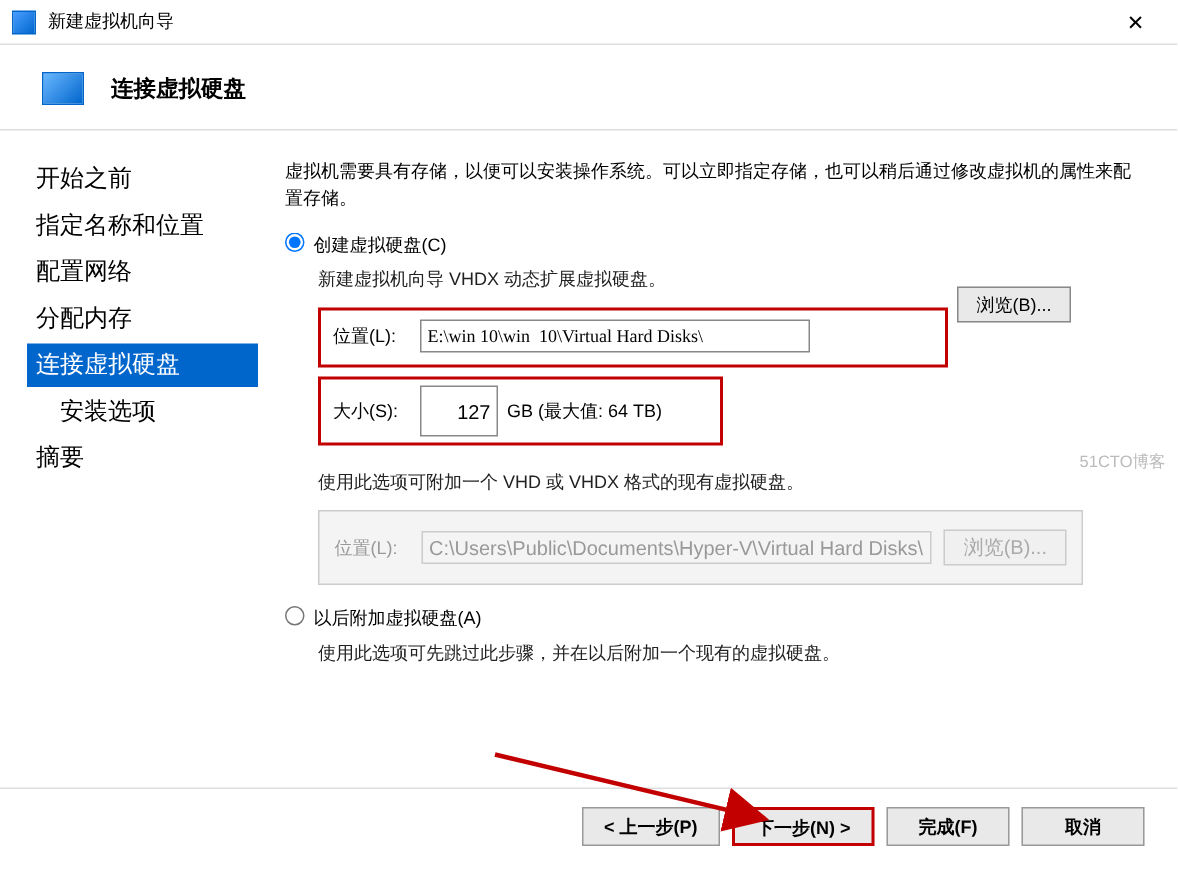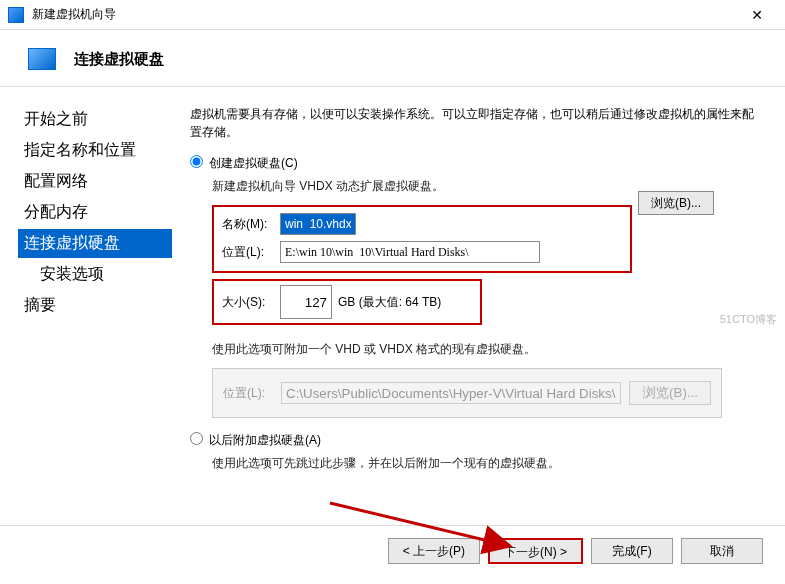--- a/index.html
+++ b/index.html
@@ -31,24 +31,24 @@
 .browse-btn { border: 1px solid #888; background: #e9e9e9; padding: 2px 12px; font-size: 12px; margin-left: 8px; cursor: pointer; height: 24px; }
 .size-row-wrap { border: 2px solid #c20000; padding: 4px 8px; width: 270px; margin: 6px 0 16px 0; display: flex; align-items: center; }
 .size-row-wrap .lbl { width: 58px; }
 .size-row-wrap input { width: 52px; text-align: right; border: 1px solid #888; padding: 16px 4px; height: 22px; }
 .disabled-box { border: 1px solid #ccc; background: #f4f4f4; padding: 12px 10px; margin: 4px 0 14px 22px; width: 510px; display: flex; align-items: center; color: #999; }
 .disabled-box .lbl { width: 58px; }
 .disabled-box input { flex: 1; border: 1px solid #ccc; background: #f4f4f4; color: #999; padding: 2px 4px; height: 22px; }
 .disabled-box .browse-dis { border: 1px solid #ccc; background: #f0f0f0; color: #aaa; padding: 2px 12px; margin-left: 8px; height: 24px; }
 .bottom-divider { border: none; border-top: 1px solid #ddd; }
 .buttons { display: flex; justify-content: flex-end; padding: 12px 22px 0 0; gap: 8px; }
-.buttons button { border: 1px solid #999; background: #e9e9e9; padding: 4px 14px; font-size: 12px; cursor: pointer; min-width: 82px; height: 26px; }
+.buttons button { border: 1px solid #999; background: #e9e9e9; padding: 4px 14px; font-size: 12px; cursor: pointer; min-width: 82px; height: 26px; font-weight: bold; }
 .buttons button.primary { border: 2px solid #c20000; }
 .arrow { position: absolute; left: 320px; top: 498px; pointer-events: none; }
-.wm { position: absolute; right: 8px; top: 312px; font-size: 11px; color: #bbb; transform: rotate(0); }
+.wm { position: absolute; right: 8px; top: 300px; font-size: 11px; color: #bbb; transform: rotate(0); }
 </style>
 </head>
 <body>
 
 <div class="titlebar">
   <div class="app-icon"></div>
   <div class="title">新建虚拟机向导</div>
   <div class="close">✕</div>
 </div>
 
@@ -73,24 +73,20 @@
     <div class="intro">虚拟机需要具有存储，以便可以安装操作系统。可以立即指定存储，也可以稍后通过修改虚拟机的属性来配置存储。</div>
 
     <div class="radio-row">
       <input type="radio" checked="" style="">
       <span>创建虚拟硬盘(C)</span>
     </div>
     <div class="desc">新建虚拟机向导 VHDX 动态扩展虚拟硬盘。</div>
 
     <div style="margin-left:22px">
       <div class="field-block">
-        <div class="field-row">
-          <span class="lbl">名称(M):</span>
-          <input type="text" class="name-input" value="win  10.vhdx" style="">
-        </div>
         <div class="field-row">
           <span class="lbl">位置(L):</span>
           <input type="text" class="loc-input" value="E:\win 10\win  10\Virtual Hard Disks\" style="">
         </div>
       </div>
       <div style="position:absolute; left:458px; top:104px;">
         <button class="browse-btn">浏览(B)...</button>
       </div>
       <div class="size-row-wrap">
         <span class="lbl">大小(S):</span>

